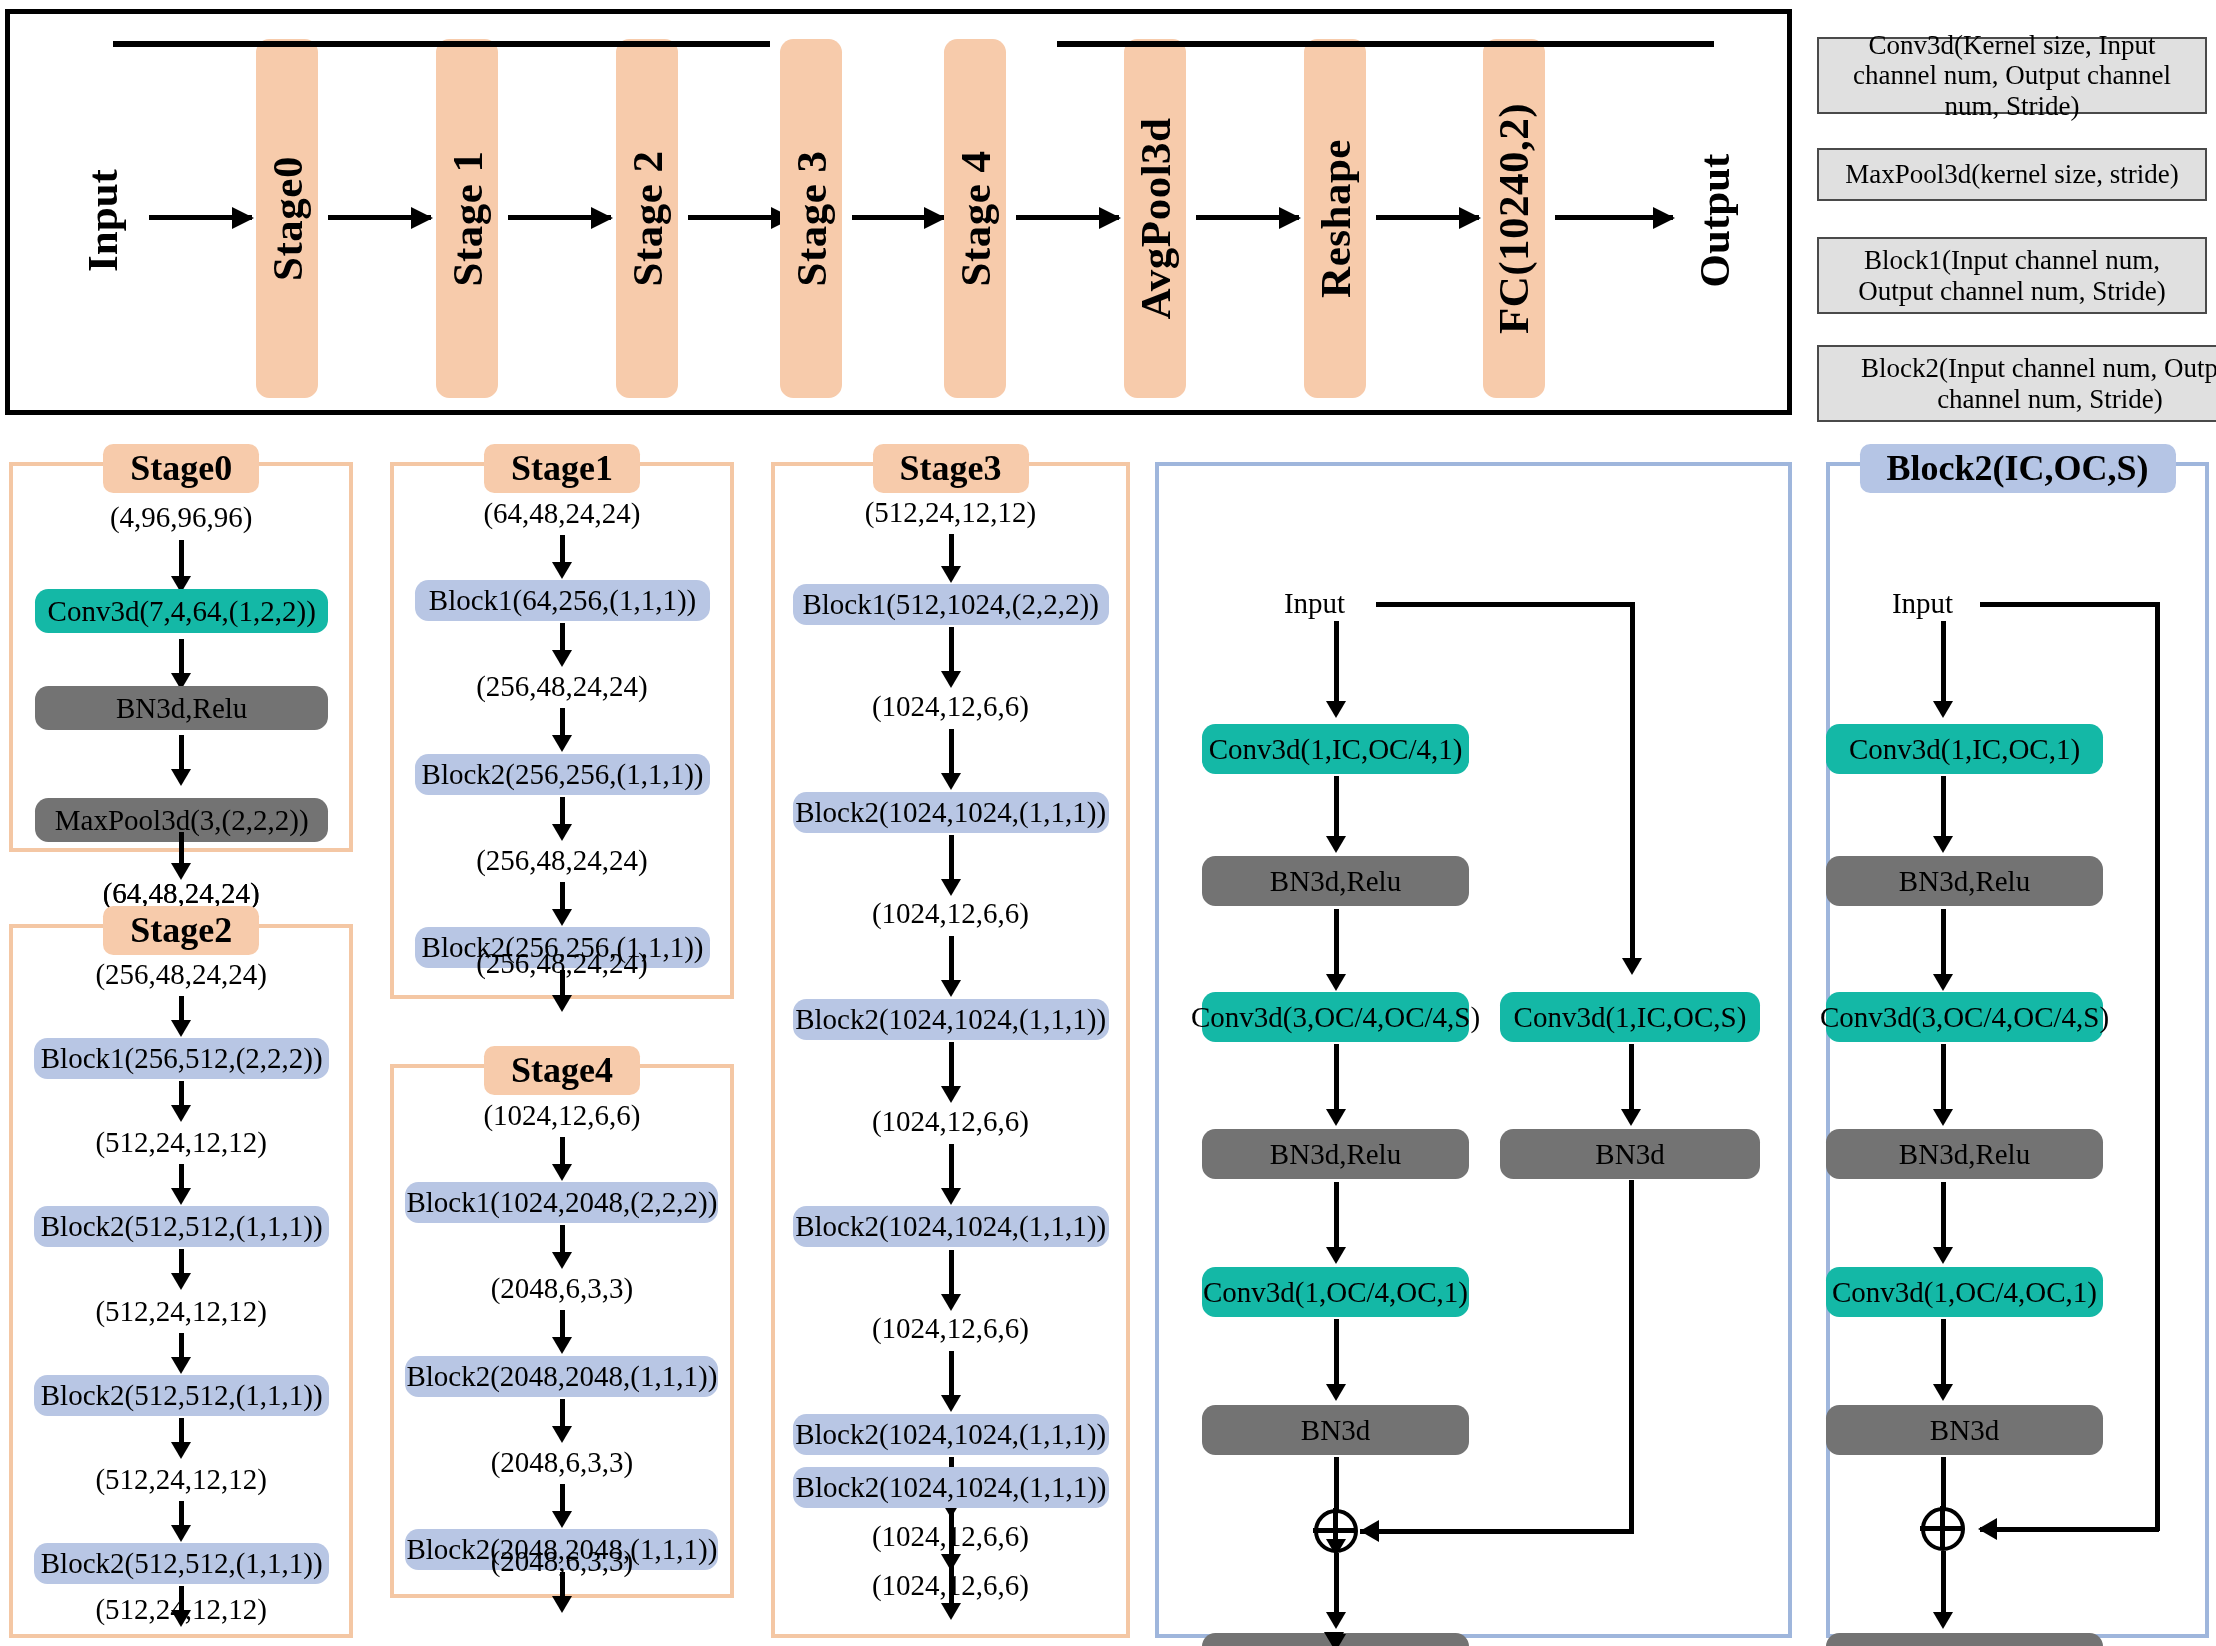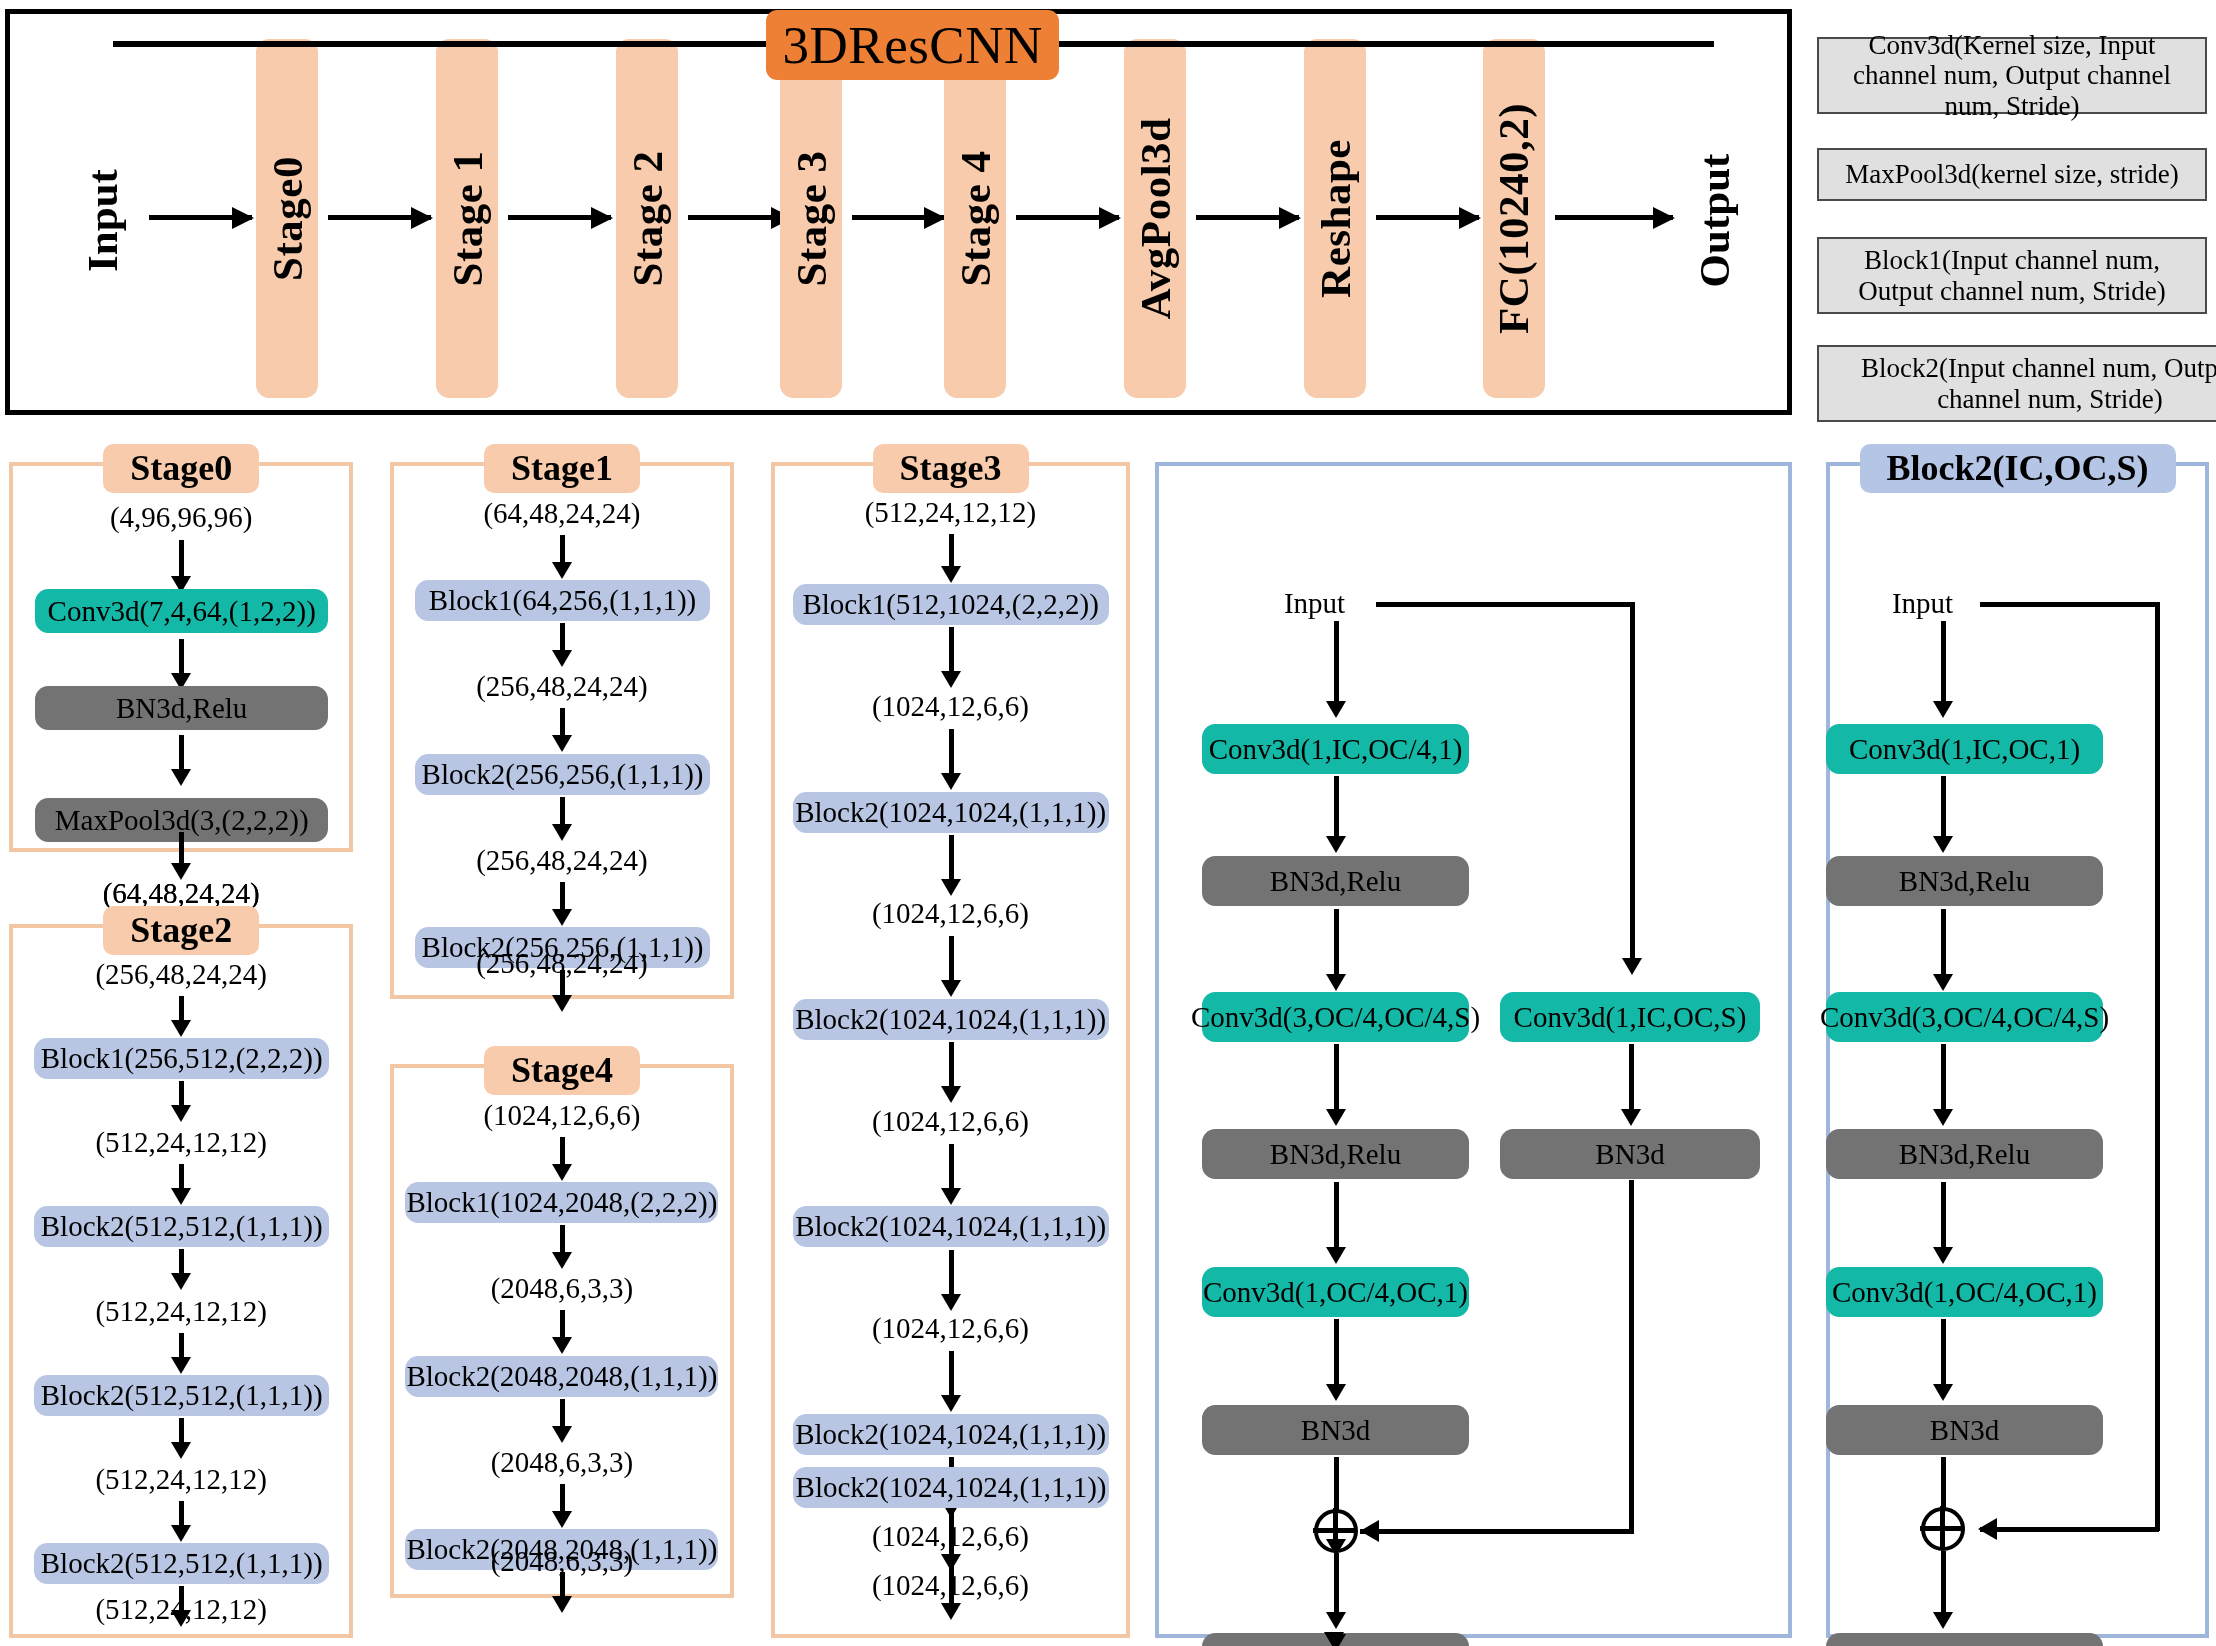--- a/index.html
+++ b/index.html
@@ -104,21 +104,20 @@
 </head>
 <body>
 
 <div id="page">
 
   <div id="pipeline-frame">
 
     <div class="title-rule" style="left:103px; width:657px;"></div>
     <div class="title-rule" style="left:1047px; width:657px;"></div>
 
-    <div id="pipeline-title">3DResCNN</div>
 
     <div class="plabel" style="left:56px; top:98px; width:72px; height:216px;">
       <span>Input</span>
     </div>
     <div class="parrow" style="left:139px; top:201px; width:103px;"></div>
 
     <div class="pbar" style="left:246px; top:25px; width:62px; height:359px;">
       <span>Stage0</span>
     </div>
     <div class="parrow" style="left:318px; top:201px; width:103px;"></div>

